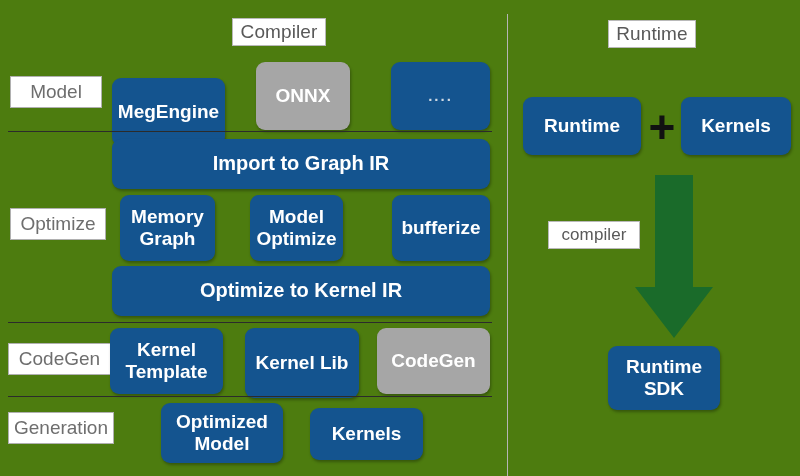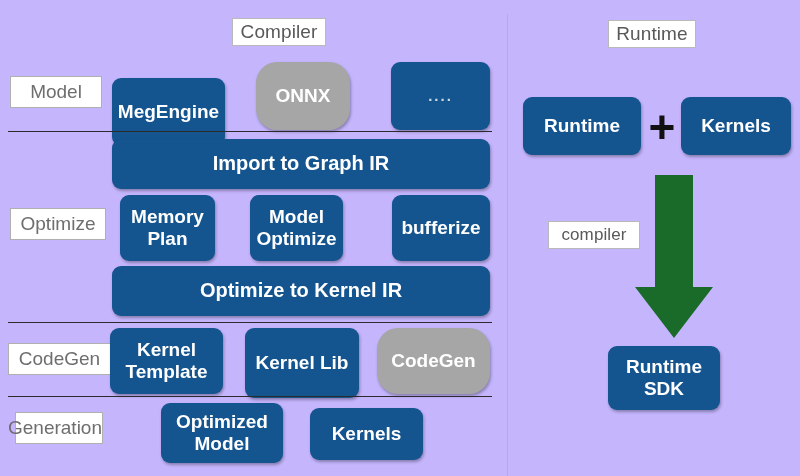--- a/index.html
+++ b/index.html
@@ -8,21 +8,21 @@
     background: #ffffff;
   }
   body {
     font-family: "Liberation Sans", sans-serif;
     -webkit-font-smoothing: antialiased;
   }
   #canvas {
     position: relative;
     width: 800px;
     height: 476px;
-    background: #c4b5fd;
+    background: #4d7c0f;
     overflow: hidden;
   }
 
   
   .chip {
     position: absolute;
     box-sizing: border-box;
     background: #ffffff;
     border: 1px solid #b9b9b9;
     color: #595959;
@@ -61,21 +61,21 @@
     text-align: center;
     color: #ffffff;
     font-weight: bold;
     font-size: 19px;
     line-height: 1.18;
     padding: 2px 6px;
     box-shadow: 1px 2px 3px rgba(0,0,0,0.30);
     white-space: pre-line;
   }
   .node.blue { background: #14548F; }
-  .node.gray { background: #A6A6A6; border-radius: 21px; }
+  .node.gray { background: #A6A6A6; }
   .node.wide { font-size: 20px; }
   .node.dots {
     font-size: 15px;
     letter-spacing: 2px;
     color: #cfd9e4;
     font-weight: bold;
   }
 
   
   .hrule {
@@ -126,21 +126,21 @@
 
   <div class="hrule" style="left:8px; top:131px; width:484px;"></div>
 
   <div class="node blue wide" style="left:112px; top:139px; width:378px; height:50px;">Import to Graph IR</div>
 
   <div class="stage-label" style="left:10px; top:208px; width:96px; height:32px;">
     <span>Optimize</span>
   </div>
 
   <div class="node blue" style="left:120px; top:195px; width:95px; height:66px;">Memory
-Plan</div>
+Graph</div>
 
   <div class="node blue" style="left:250px; top:195px; width:93px; height:66px;">Model
 Optimize</div>
 
   <div class="node blue" style="left:392px; top:195px; width:98px; height:66px;">bufferize</div>
 
   <div class="node blue wide" style="left:112px; top:266px; width:378px; height:50px;">Optimize to Kernel IR</div>
 
   <div class="hrule" style="left:8px; top:322px; width:484px;"></div>
 
@@ -150,21 +150,21 @@
 
   <div class="node blue" style="left:110px; top:328px; width:113px; height:66px;">Kernel
 Template</div>
 
   <div class="node blue" style="left:245px; top:328px; width:114px; height:70px;">Kernel Lib</div>
 
   <div class="node gray" style="left:377px; top:328px; width:113px; height:66px;">CodeGen</div>
 
   <div class="hrule" style="left:8px; top:396px; width:484px;"></div>
 
-  <div class="stage-label" style="left:15px; top:412px; width:88px; height:32px;justify-content:flex-end;">
+  <div class="stage-label" style="left:8px; top:412px; width:106px; height:32px;">
     <span>Generation</span>
   </div>
 
   <div class="node blue" style="left:161px; top:403px; width:122px; height:60px;">Optimized
 Model</div>
 
   <div class="node blue" style="left:310px; top:408px; width:113px; height:52px;">Kernels</div>
 
   <div class="vrule" style="left:507px; top:14px; height:462px;"></div>
 

